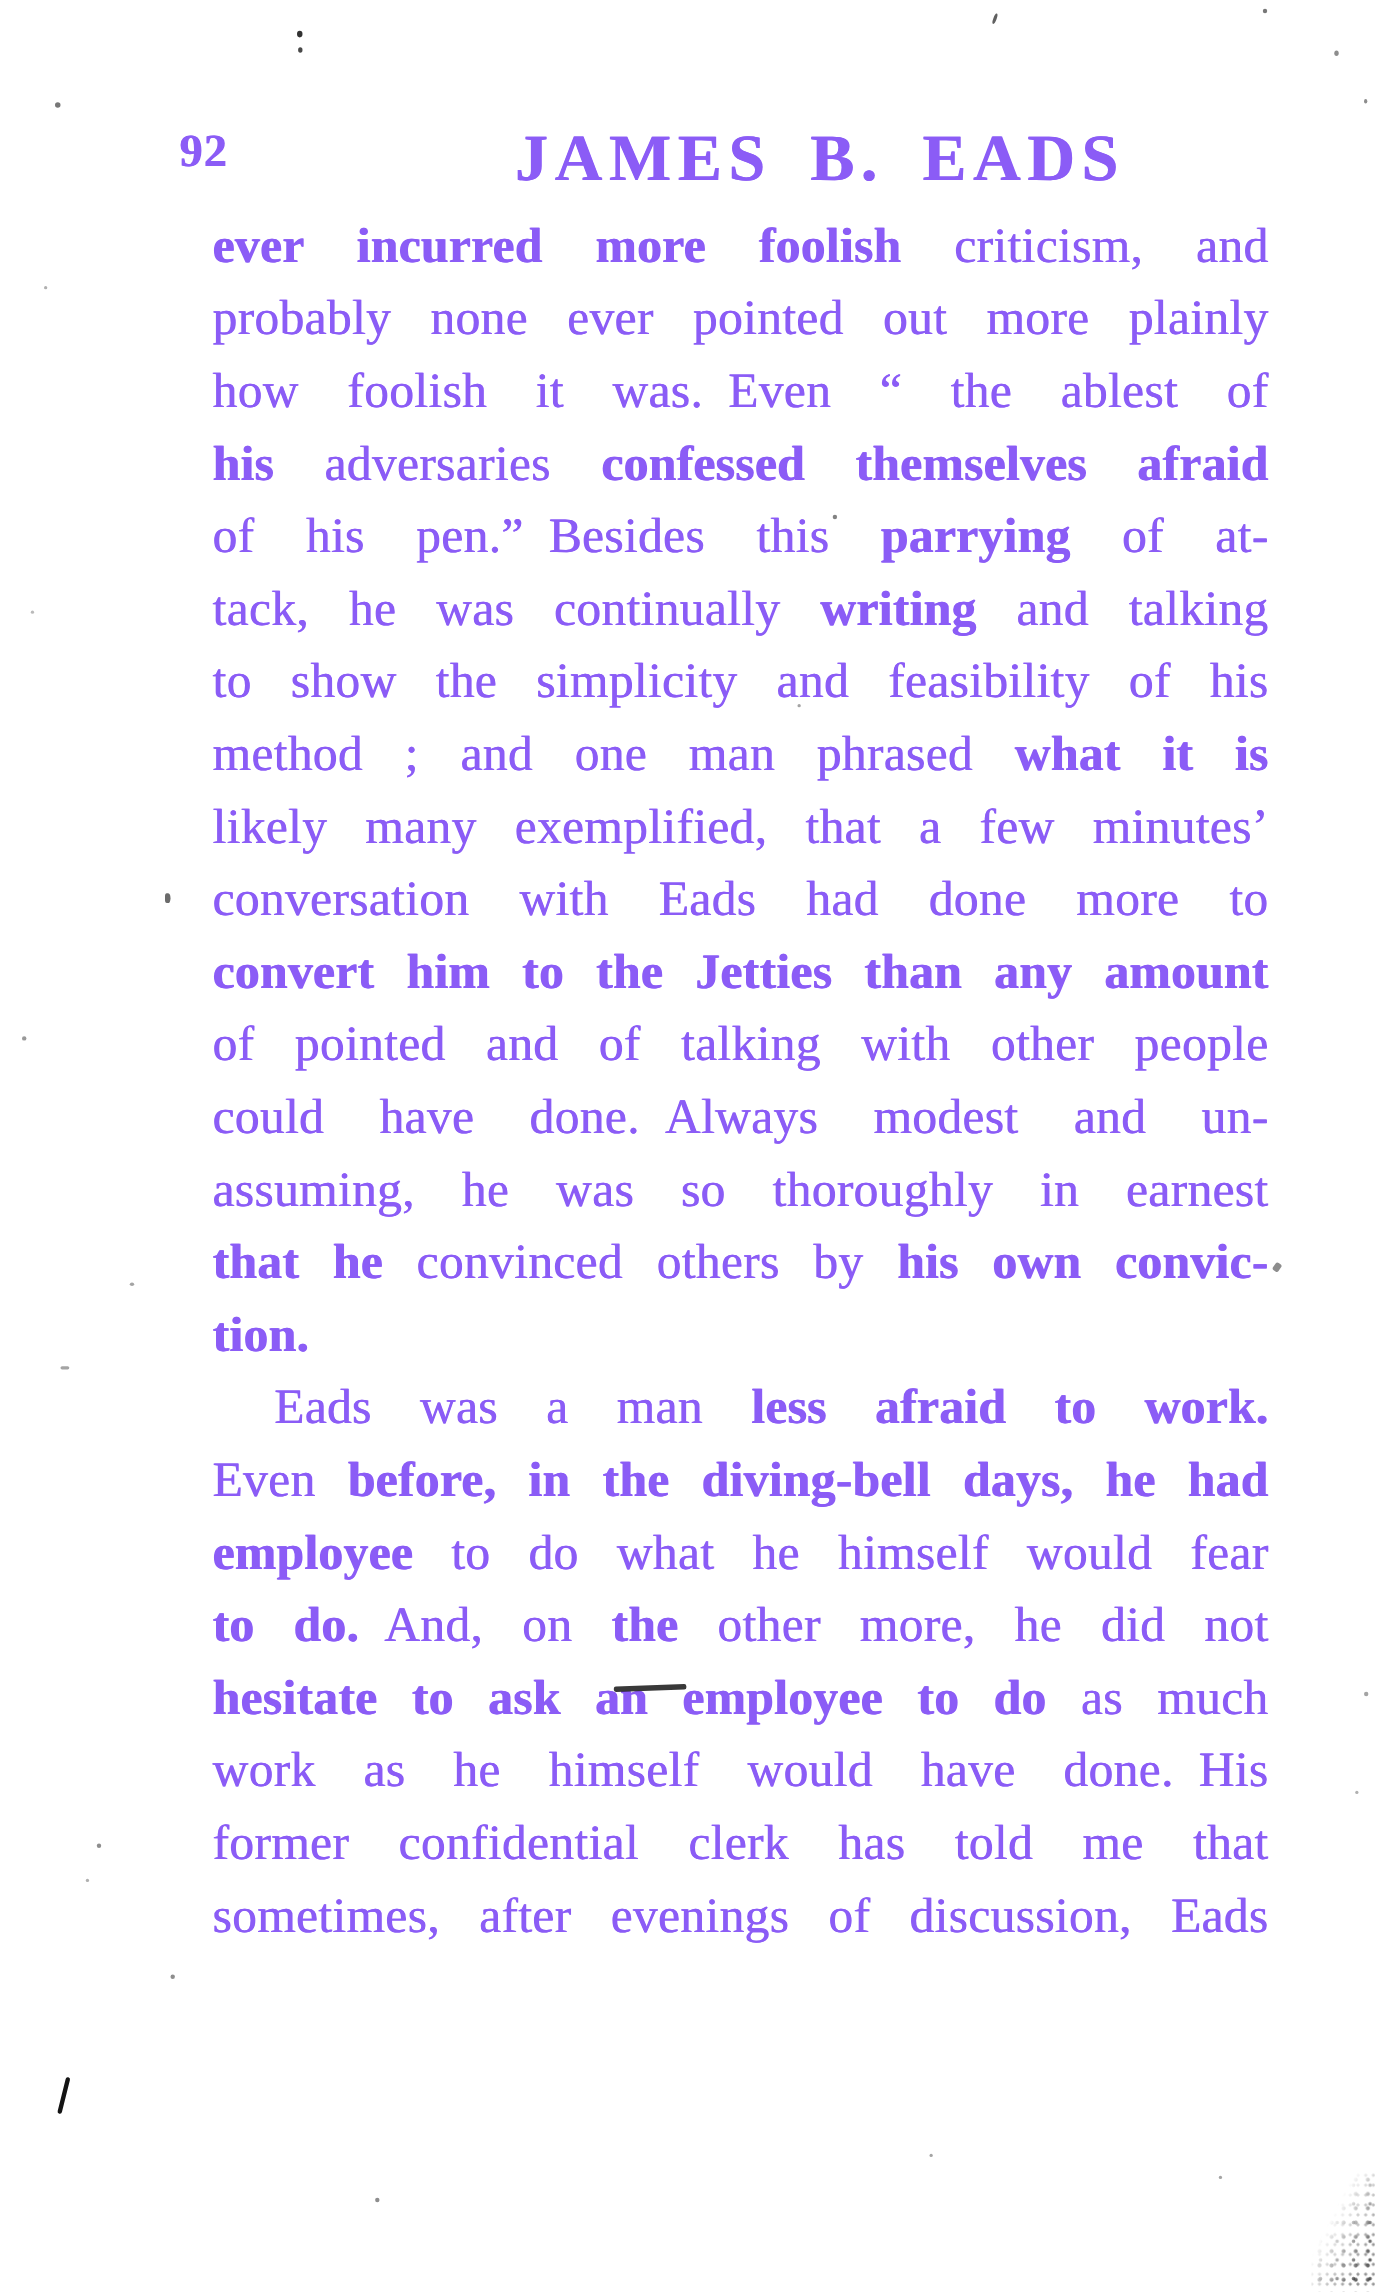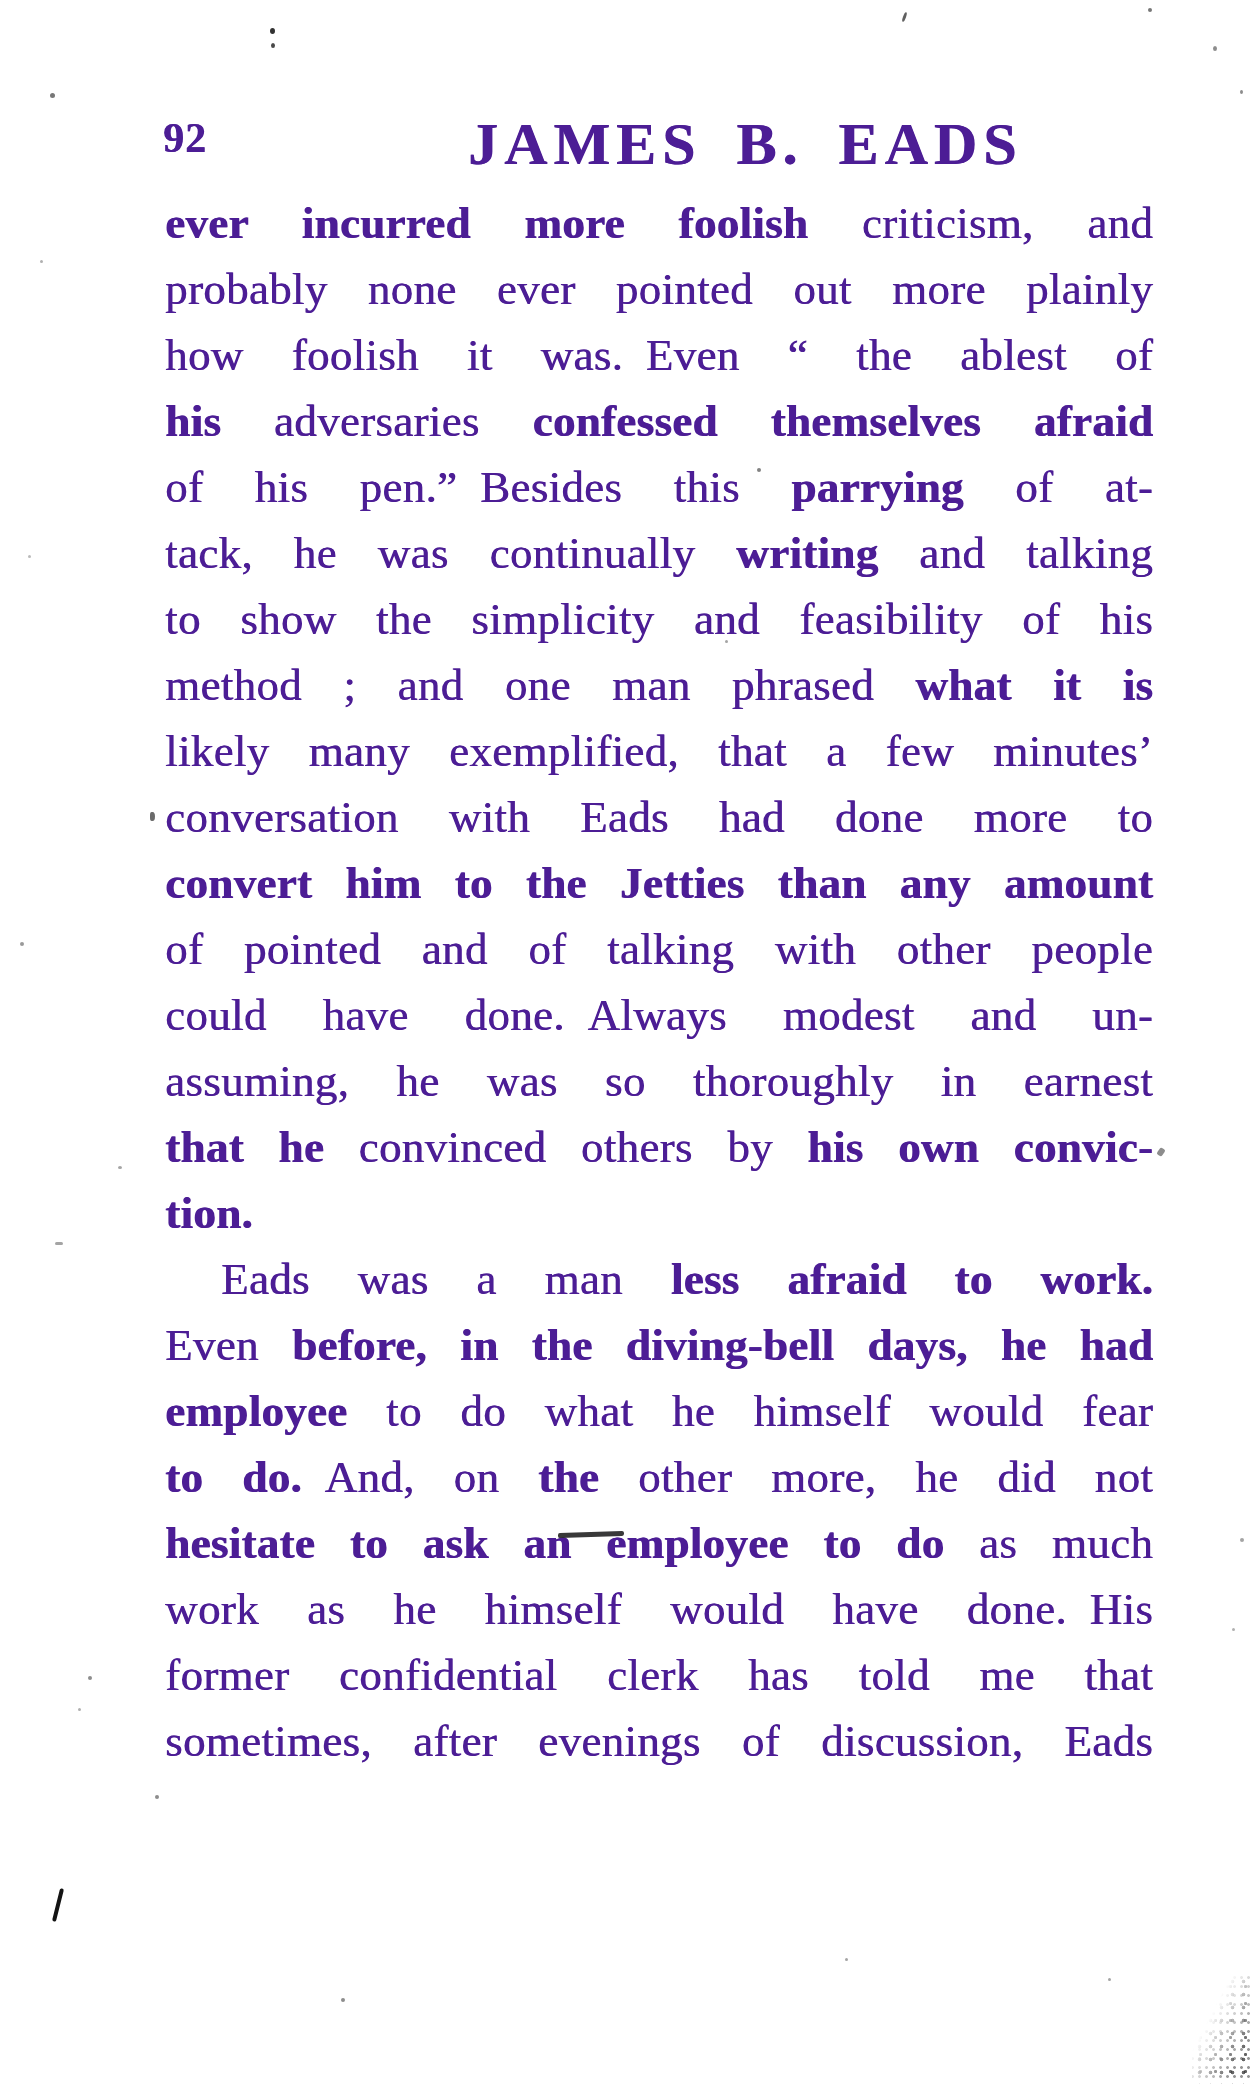--- a/index.html
+++ b/index.html
@@ -2,40 +2,40 @@
 <html><head>
 <meta charset="utf-8">
 <style>
   html,body{margin:0;padding:0;background:#e9e9e9;}
   .page{
     position:relative;
     width:1250px;height:2084px;
     background:#ffffff;
     overflow:hidden;
     font-family:"Liberation Serif", serif;
-    color:#4c1d95;
+    color:#8b5cf6;
   }
   .page-header{position:absolute;left:0;top:0;width:100%;height:170px;}
   .page-number{
     position:absolute;left:163px;top:114px;
     font-size:42px;font-weight:bold;letter-spacing:1px;
     text-shadow:0.6px 0 0 currentColor;
   }
   .running-title{
     position:absolute;left:468px;top:110px;
     font-size:60px;font-weight:bold;
     letter-spacing:6px;word-spacing:14px;
     text-shadow:0.6px 0 0 currentColor;
   }
   .page-text{
     position:absolute;left:165px;top:190px;width:988px;
     font-size:45px;line-height:66px;letter-spacing:0.3px;
     text-shadow:0.6px 0 0 currentColor;
   }
-  .text-line{text-align:justify;text-align-last:justify;}
+  .text-line{text-align:justify;text-align-last:justify;margin-left:28px;}
   .text-line.no-justify{text-align:left;text-align-last:left;}
   .text-line.indent{text-indent:56px;}
   .text-line .bold{font-weight:bold;text-shadow:0.8px 0 0 currentColor;}
   .speck{position:absolute;background:#1c1c1c;border-radius:50%;}
   .stray-slash{
     position:absolute;left:56px;top:1888px;width:4px;height:34px;
     background:#141414;border-radius:2px;transform:rotate(14deg);
   }
   .ink-smudge{
     position:absolute;left:558px;top:1532px;width:66px;height:5px;

